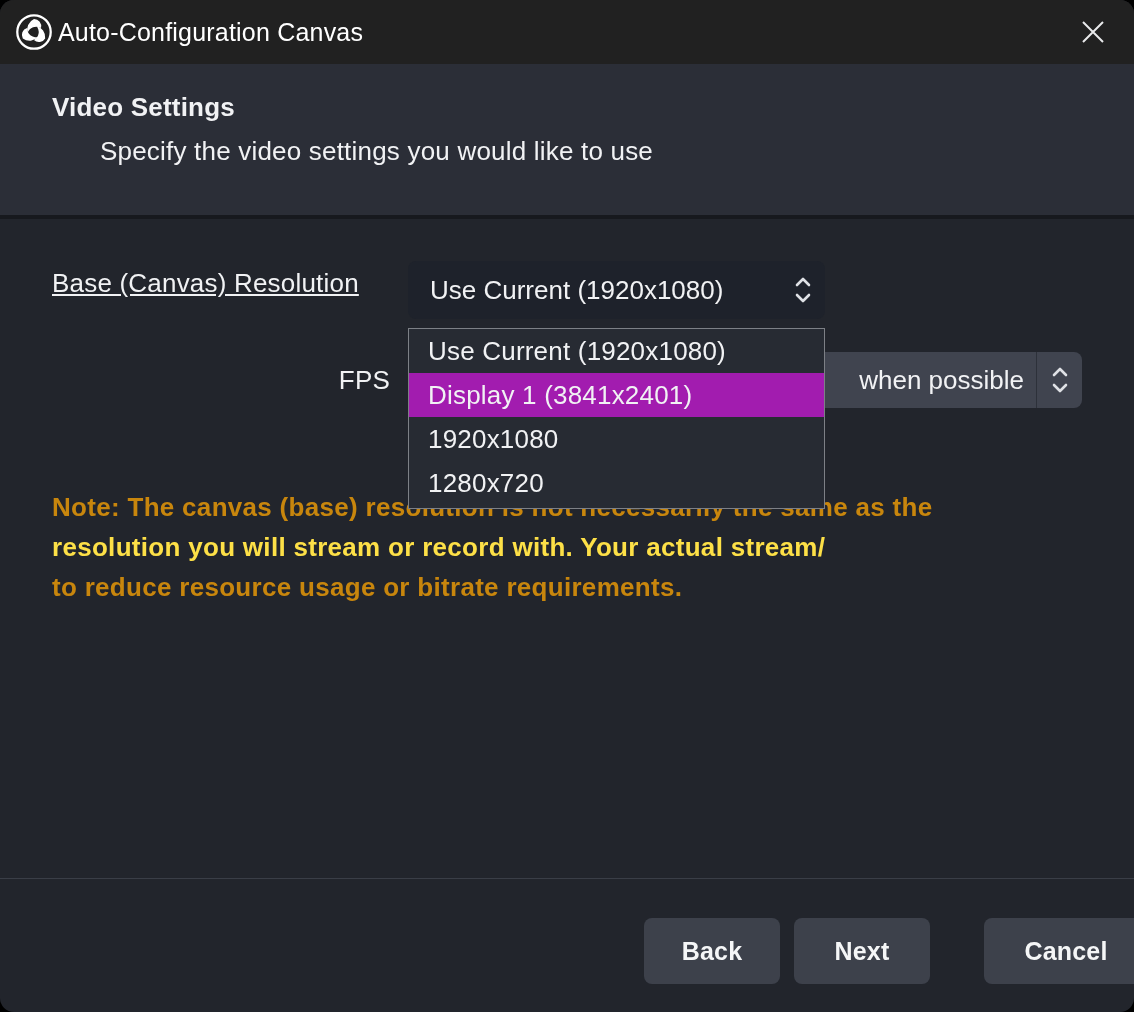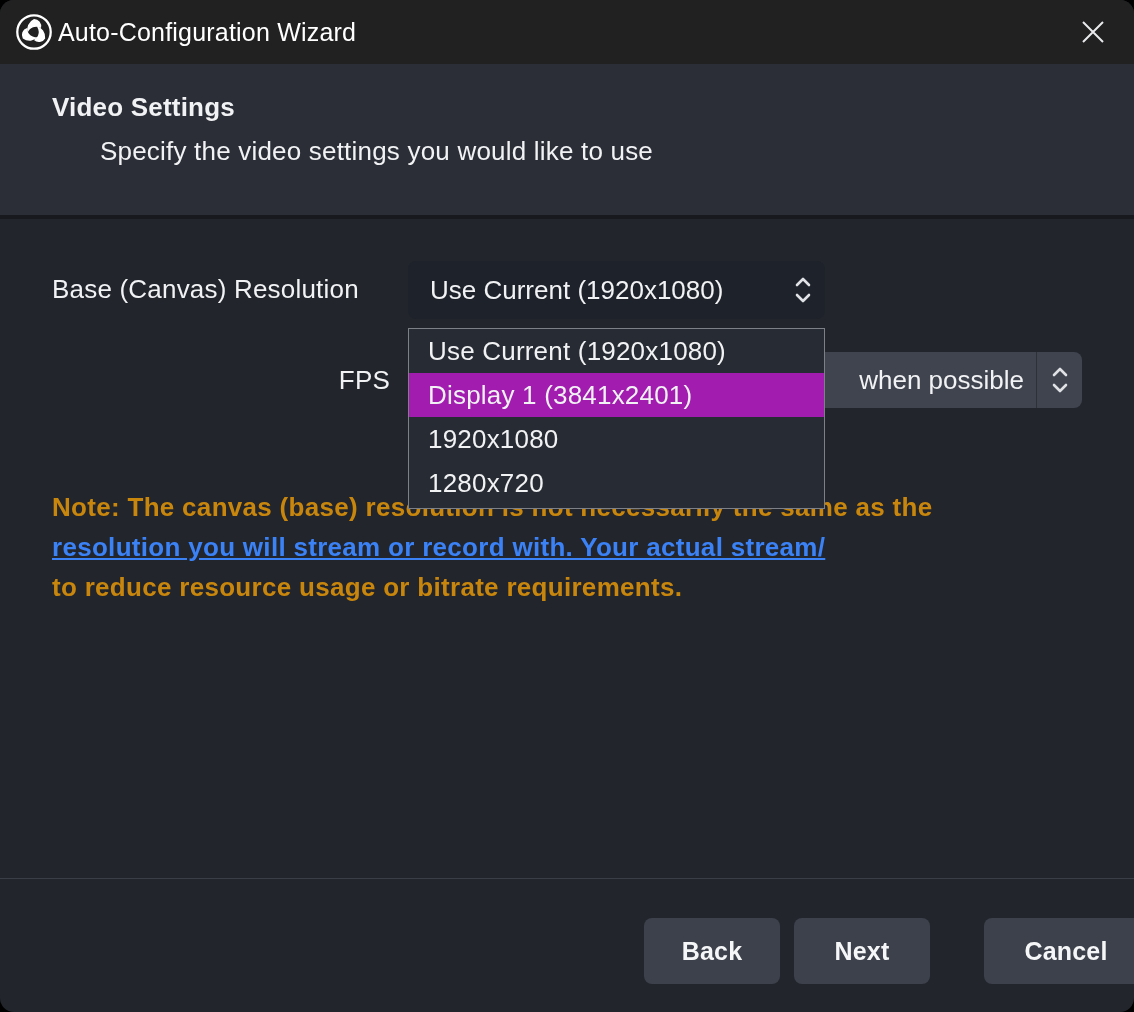--- a/index.html
+++ b/index.html
@@ -75,21 +75,21 @@
     background: #17191e;
   }
   
   .field-label {
     position: absolute;
     font-size: 26px;
     letter-spacing: 0.2px;
     white-space: nowrap;
     color: #f1f2f4;
   }
-  .base-label { left: 52px; top: 274px; }
+  .base-label { left: 52px; top: 268px; text-decoration: underline; }
   .fps-label  { left: 52px; top: 365px; width: 338px; text-align: right; }
 
   .combo {
     position: absolute;
     border-radius: 8px;
     cursor: pointer;
   }
   .base-combo {
     left: 408px; top: 261px;
     width: 417px; height: 58px;
@@ -196,21 +196,21 @@
     <span class="logo">
       <svg viewBox="0 0 100 100" width="38" height="38">
         <circle cx="50" cy="50" r="44" fill="none" stroke="#ffffff" stroke-width="6"></circle>
         <g fill="#ffffff">
           <path id="obsblade" d="M50 16 a19 19 0 0 1 18.5 23.5 a24 24 0 0 0 -35.5 13.5 a31 31 0 0 1 17 -37 z"></path>
           <use href="#obsblade" transform="rotate(120 50 50)"></use>
           <use href="#obsblade" transform="rotate(240 50 50)"></use>
         </g>
       </svg>
     </span>
-    <span class="title">Auto-Configuration Wizard</span>
+    <span class="title">Auto-Configuration Canvas</span>
     <span class="close-btn">
       <span>
         <svg width="26" height="26" viewBox="0 0 26 26">
           <path d="M3 3 L23 23 M23 3 L3 23" stroke="#e9eaec" stroke-width="2" fill="none"></path>
         </svg>
       </span>
     </span>
   </div>
 
   <div class="header">
@@ -236,21 +236,21 @@
     <span class="fps-chev-area">
       <svg width="18" height="28" viewBox="0 0 18 28">
         <path d="M3 9 L9 3 L15 9" fill="none" stroke="#dfe1e5" stroke-width="2.6" stroke-linecap="round" stroke-linejoin="round"></path>
         <path d="M3 19 L9 25 L15 19" fill="none" stroke="#dfe1e5" stroke-width="2.6" stroke-linecap="round" stroke-linejoin="round"></path>
       </svg>
     </span>
   </div>
 
   <div class="note">
     <div class="note-line" style="color: rgb(200, 134, 13);">Note: The canvas (base) resolution is not necessarily the same as the</div>
-    <div class="note-line" style="color: #3b82f6; text-decoration: underline;">resolution you will stream or record with. Your actual stream/</div>
+    <div class="note-line" style="color: #fde047;">resolution you will stream or record with. Your actual stream/</div>
     <div class="note-line" style="color: rgb(200, 134, 13);">to reduce resource usage or bitrate requirements.</div>
   </div>
 
   <div class="popup">
     <div class="item">Use Current (1920x1080)</div>
     <div class="item" style="background: #a21caf;">Display 1 (3841x2401)</div>
     <div class="item">1920x1080</div>
     <div class="item">1280x720</div>
   </div>
 

